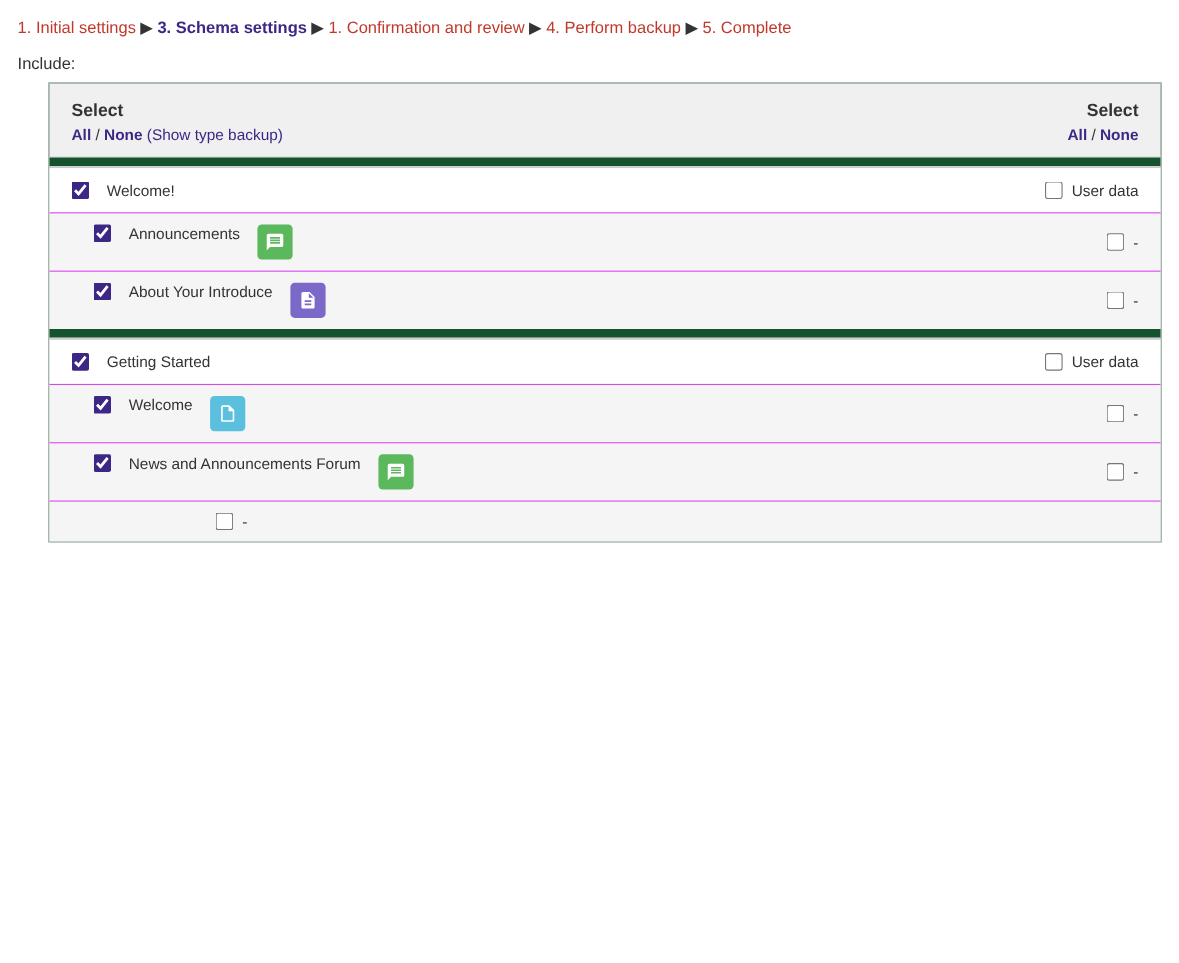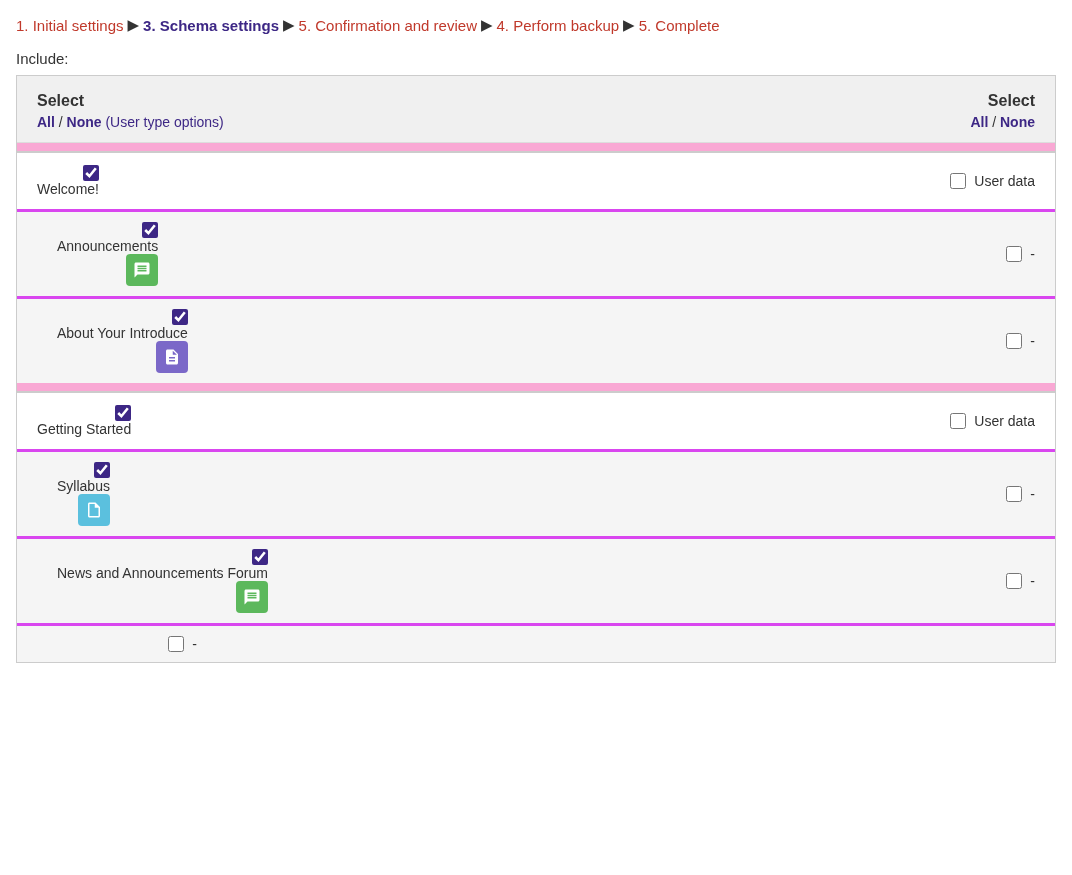--- a/index.html
+++ b/index.html
@@ -32,21 +32,22 @@
     .include-label {
       font-size: 15px;
       margin-bottom: 8px;
       color: #333;
       margin-top: 16px;
     }
 
     
     .main-container {
       border: 1px solid #ccc;
-      background: #f9a8d4;
+      background: #14532d;
+      margin-left: 28px;
     }
 
     
     .header-row {
       display: flex;
       justify-content: space-between;
       align-items: flex-start;
       padding: 16px 20px 12px 20px;
       background: #f0f0f0;
       border-bottom: 1px solid #ddd;
@@ -90,28 +91,27 @@
       background: #fff;
     }
 
     
     .sub-item {
       display: flex;
       justify-content: space-between;
       align-items: center;
       padding: 10px 20px 10px 40px;
       background: #f5f5f5;
-      border-top: 3px solid #d946ef;
+      border-top: 1px solid #d946ef;
     }
 
     .item-left {
       display: flex;
-      align-items: flex-end;
-      gap: 0;
-      flex-direction: column;
+      align-items: flex-start;
+      gap: 16px;
     }
 
     .item-right {
       display: flex;
       align-items: flex-end;
       gap: 8px;
       min-width: 140px;
       justify-content: flex-end;
     }
 
@@ -161,41 +161,41 @@
 <div class="breadcrumb">
   <span class="breadcrumb-item">
     <span class="bc-inactive">1. Initial settings</span>
   </span>
   <span class="arrow">▶</span>
   <span class="breadcrumb-item">
     <span class="bc-active">3. Schema settings</span>
   </span>
   <span class="arrow">▶</span>
   <span class="breadcrumb-item">
-    <span class="bc-inactive">5. Confirmation and review</span>
+    <span class="bc-inactive">1. Confirmation and review</span>
   </span>
   <span class="arrow">▶</span>
   <span class="breadcrumb-item">
     <span class="bc-inactive">4. Perform backup</span>
   </span>
   <span class="arrow">▶</span>
   <span class="breadcrumb-item">
     <span class="bc-inactive">5. Complete</span>
   </span>
 </div>
 
 <div class="include-label">Include:</div>
 
 <div class="main-container">
 
   <div class="header-row">
     <div class="header-left">
       <span class="select-label">Select</span>
       <span class="select-links">
-        <a href="#">All</a><span> / </span><a href="#">None</a><span class="show-type"> (User type options)</span>
+        <a href="#">All</a><span> / </span><a href="#">None</a><span class="show-type"> (Show type backup)</span>
       </span>
     </div>
     <div class="header-right">
       <span class="select-label">Select</span>
       <span class="select-links">
         <a href="#">All</a><span> / </span><a href="#">None</a>
       </span>
     </div>
   </div>
 
@@ -254,21 +254,21 @@
       </div>
       <div class="item-right">
         <input type="checkbox" class="cb" style="">
         <span class="user-data-label">User data</span>
       </div>
     </div>
 
     <div class="sub-item">
       <div class="item-left">
         <input type="checkbox" class="cb" checked="" style="">
-        <span class="item-name">Syllabus</span>
+        <span class="item-name">Welcome</span>
         <span class="icon-badge icon-blue">
           <svg width="18" height="18" viewBox="0 0 24 24" fill="white">
             <path d="M14 2H6c-1.1 0-2 .9-2 2v16c0 1.1.9 2 2 2h12c1.1 0 2-.9 2-2V8l-6-6zm4 18H6V4h7v5h5v11z"></path>
           </svg>
         </span>
       </div>
       <div class="item-right">
         <input type="checkbox" class="cb" style="">
         <span class="dash-label">-</span>
       </div>

